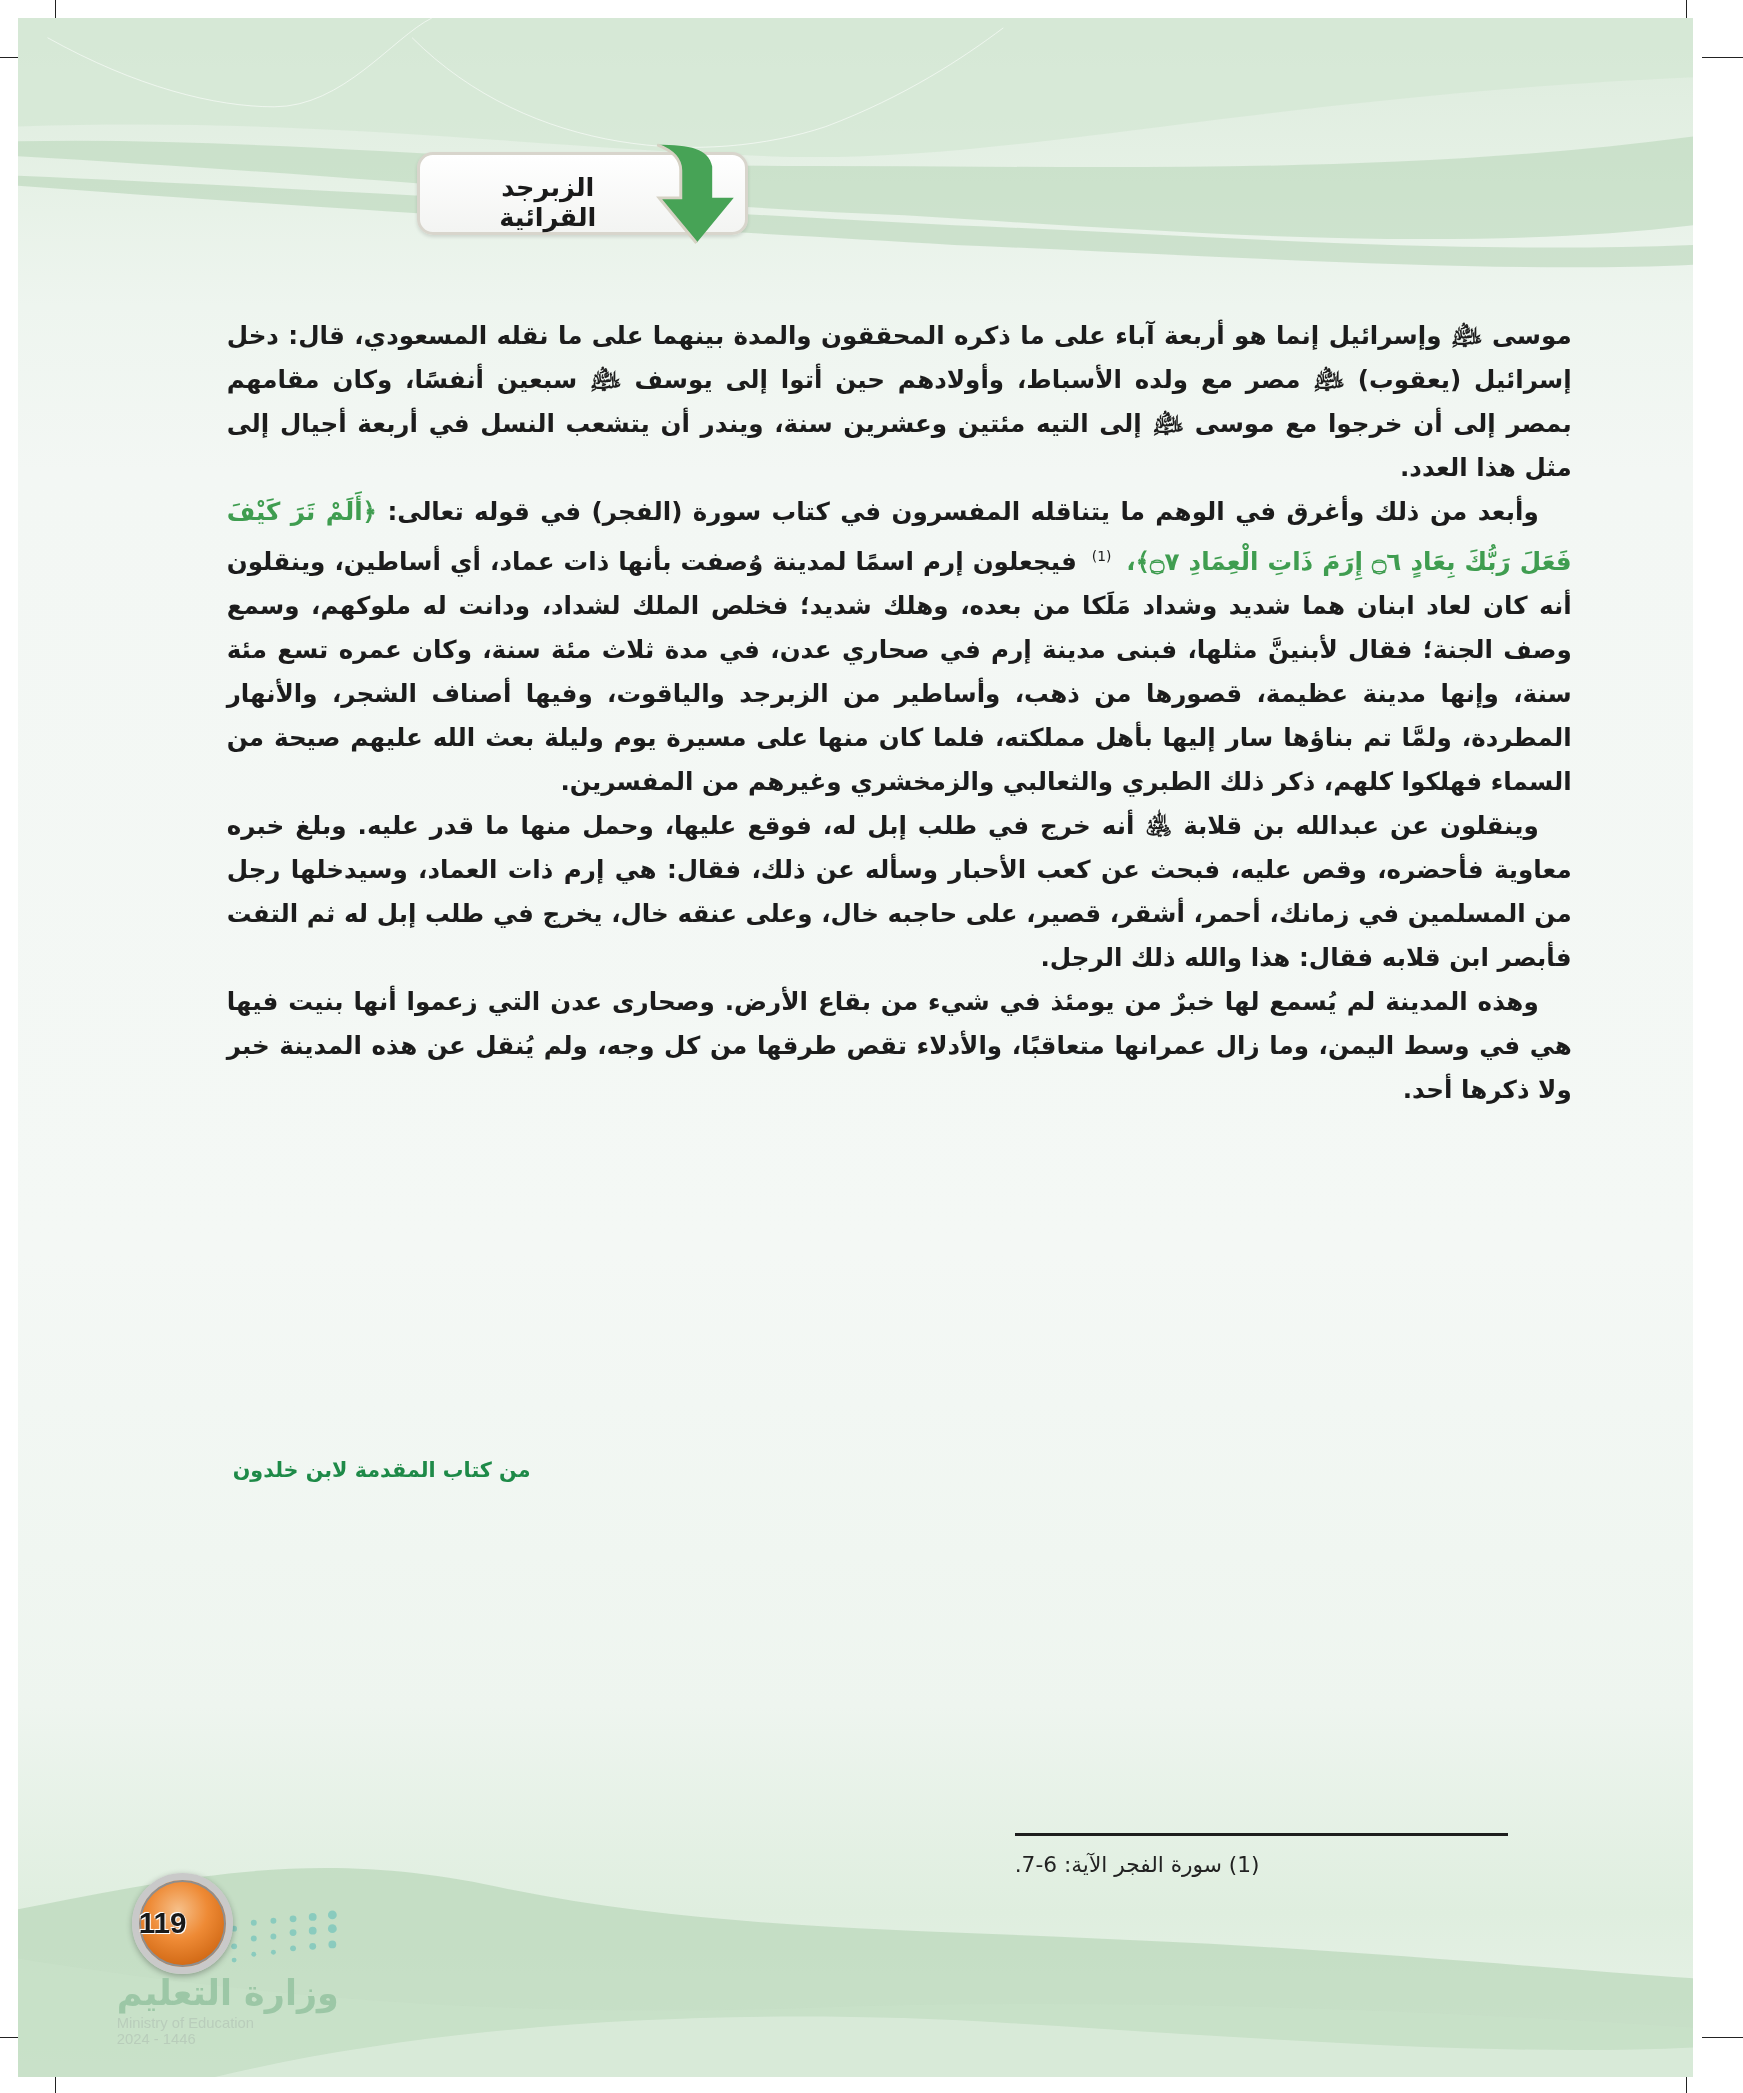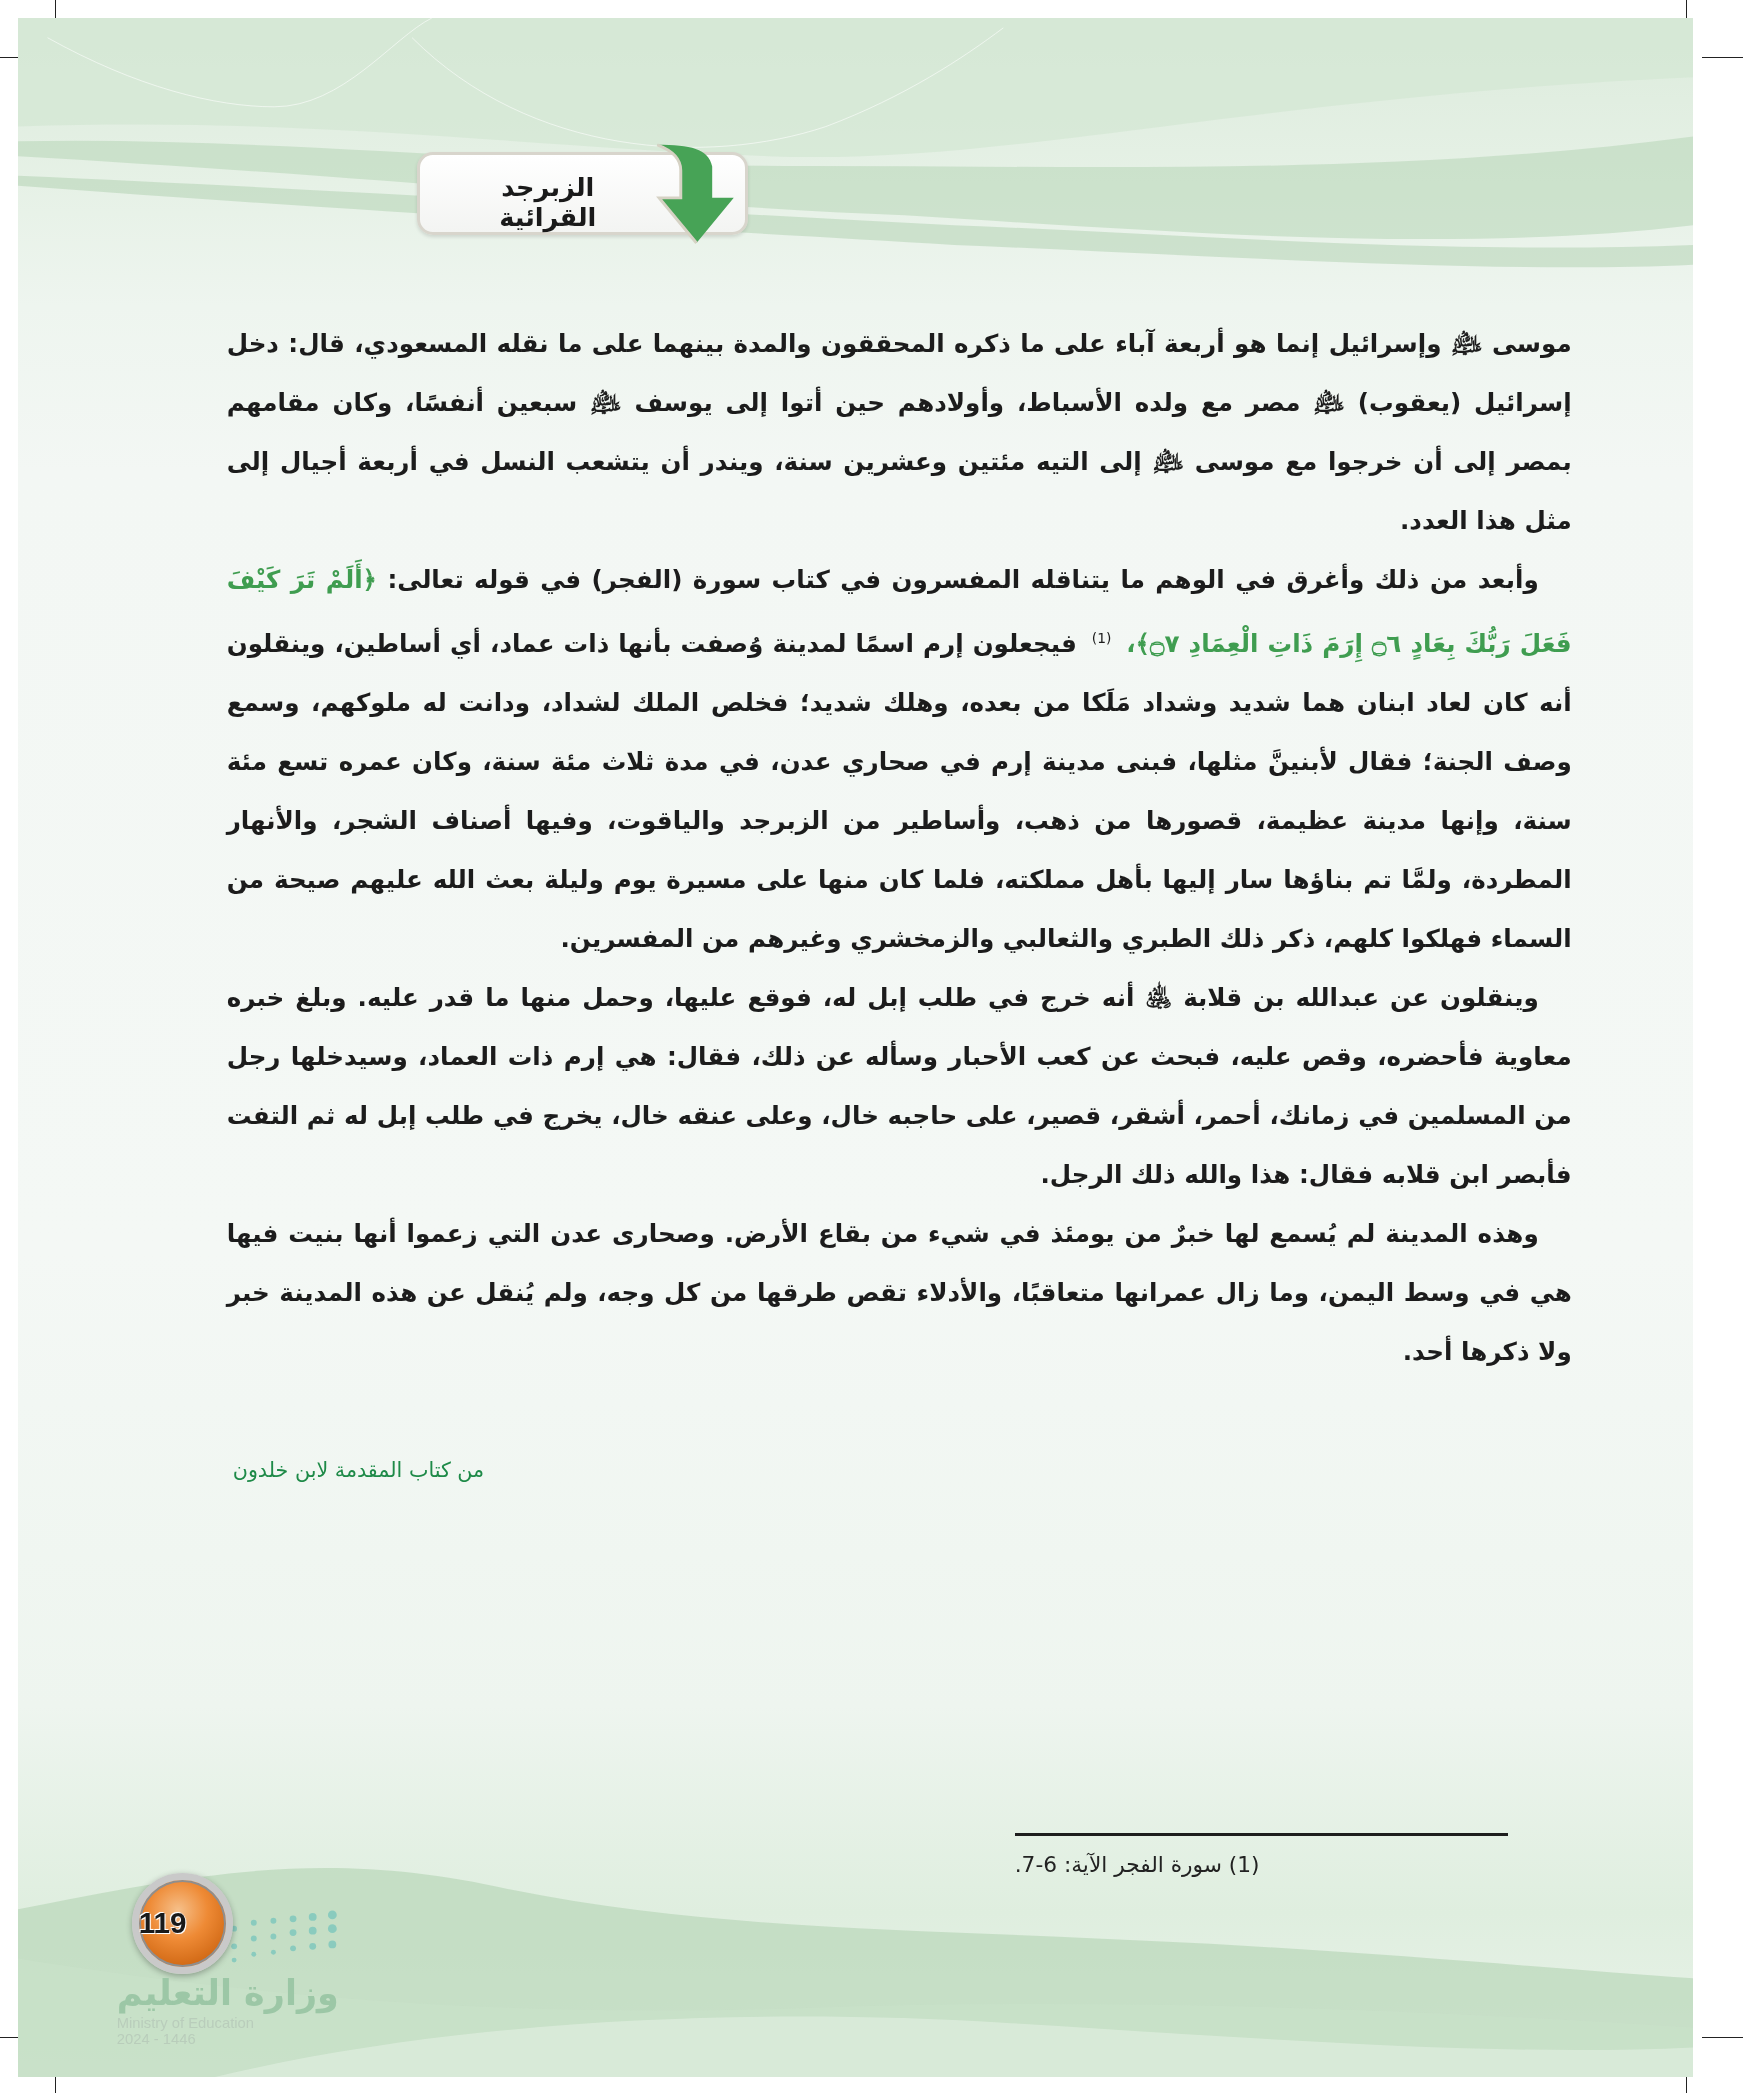--- a/index.html
+++ b/index.html
@@ -27,30 +27,30 @@
   }
   .badge-title {
     position: absolute; left: 29.6px; top: 17.7px; width: 197px; text-align: center;
     direction: rtl; font-weight: bold; font-size: 25.6px; color: #1a1a1a;
   }
   .badge-arrow { position: absolute; left: 231px; top: -17.7px; width: 89px; height: 108px; }
 
   .content {
     position: absolute; left: 209px; top: 296px; width: 1345px;
     direction: rtl; text-align: justify; text-align-last: right;
-    font-weight: bold; font-size: 24.6px; line-height: 59px; color: #1c1c1c;
+    font-weight: bold; font-size: 24.6px; line-height: 44px; color: #1c1c1c;
   }
   .content p { margin: 0 0 0 0; }
   .content p.indent { text-indent: 33px; }
   .quran { color: #3f9d50; font-weight: bold; }
   .fn-ref { font-size: 13.8px; vertical-align: super; font-weight: normal; margin: 0 5.9px; }
 
   .source {
     position: absolute; left: 215px; top: 1440px; direction: rtl;
-    font-weight: normal; font-size: 20.7px; color: #1e8a48;
+    font-weight: bold; font-size: 20.7px; color: #1e8a48;
   }
 
   .fn-rule { position: absolute; left: 997px; top: 1815px; width: 493px; height: 3px; background: #1e1e1e; }
   .footnote {
     position: absolute; left: 997px; top: 1834px; width: 493px; direction: rtl; text-align: left;
     font-size: 21.7px; color: #222;
   }
 
   .page-num {
     position: absolute; left: 114px; top: 1855px; width: 87px; height: 87px; border-radius: 50%;

